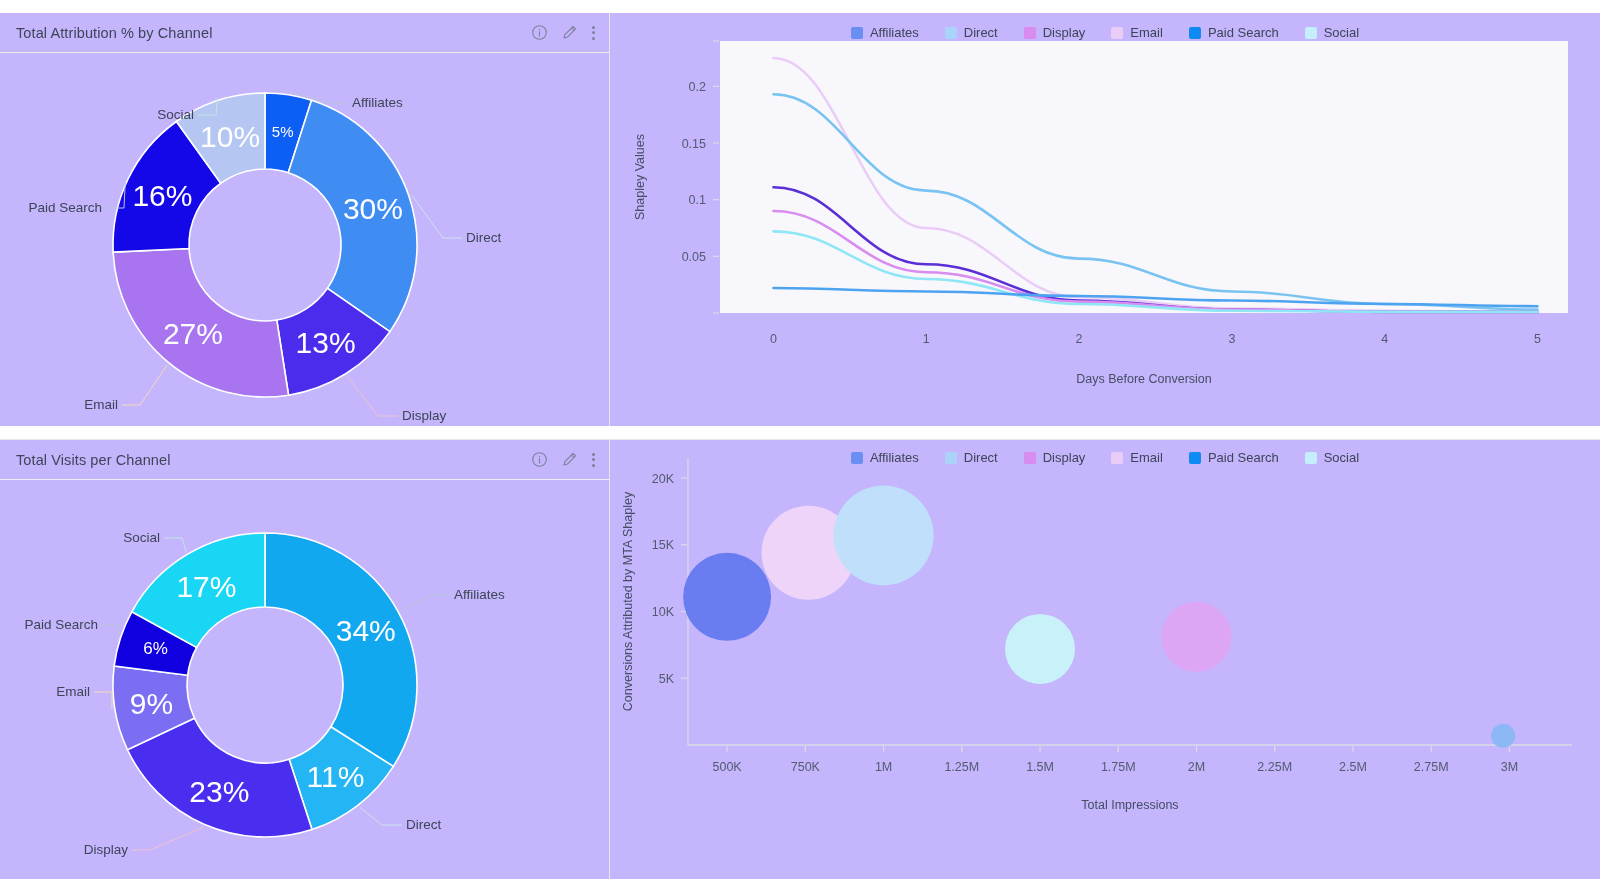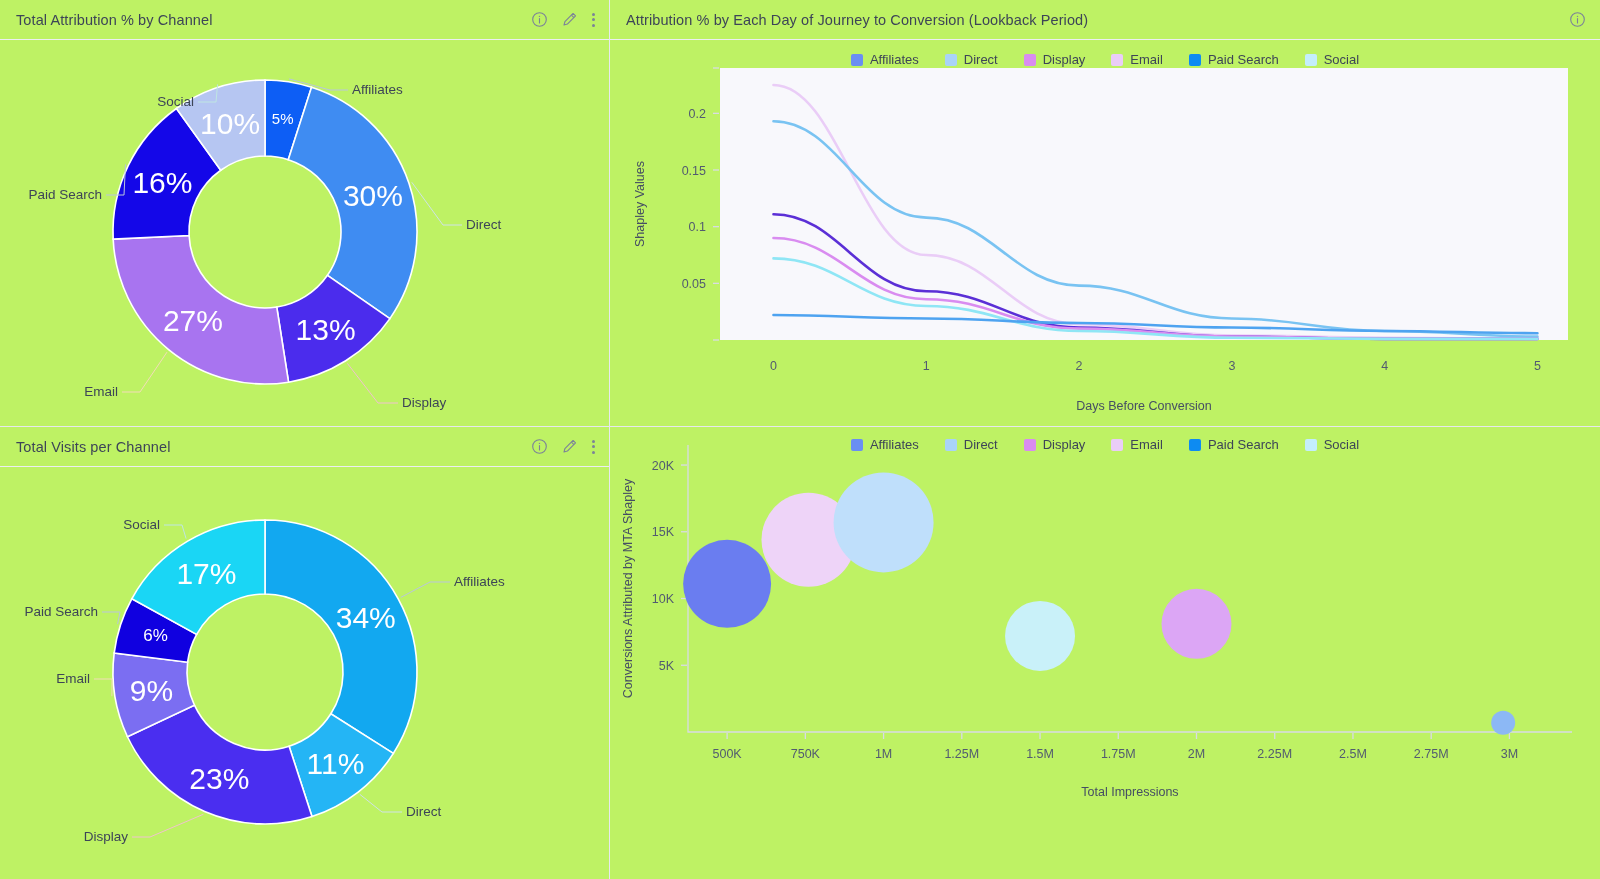--- a/index.html
+++ b/index.html
@@ -7,21 +7,21 @@
     width:1600px;height:879px;background:#ffffff;
     font-family:"Liberation Sans",sans-serif;
     color:#3b4559;overflow:hidden;
   }
   .grid{
     width:1600px;height:879px;
     display:grid;
     grid-template-columns:610px 990px;
     grid-template-rows:426px 453px;
   }
-  .panel{position:relative;background:#bef264;box-sizing:border-box;overflow:hidden;}
+  .panel{position:relative;background:#c4b5fd;box-sizing:border-box;overflow:hidden;margin-top:13px;}
   .panel.bl{border-right:1px solid #e6e8ee;border-top:1px solid #e6e8ee;}
   .panel.tl{border-right:1px solid #e6e8ee;}
   .panel.br{border-top:1px solid #e6e8ee;}
   .phead{
     height:40px;display:flex;align-items:center;
     padding:0 14px 0 16px;box-sizing:border-box;
     border-bottom:1px solid #eceef3;
   }
   .ptitle{font-size:14.5px;color:#3d4557;letter-spacing:.1px;white-space:nowrap;}
   .pacts{margin-left:auto;display:flex;align-items:center;gap:13px;}
@@ -104,32 +104,20 @@
             <text x="402" y="367" text-anchor="start" font-size="13.5" fill="#3d4557" font-family="&quot;Liberation Sans&quot;,sans-serif">Display</text>
             <text x="118" y="356" text-anchor="end" font-size="13.5" fill="#3d4557" font-family="&quot;Liberation Sans&quot;,sans-serif">Email</text>
             <text x="102" y="159" text-anchor="end" font-size="13.5" fill="#3d4557" font-family="&quot;Liberation Sans&quot;,sans-serif">Paid Search</text>
             <text x="194" y="66" text-anchor="end" font-size="13.5" fill="#3d4557" font-family="&quot;Liberation Sans&quot;,sans-serif">Social</text>
           </g>
       </svg>
     </div>
   </div>
 
   <div class="panel">
-    <div class="phead">
-      <div class="ptitle">Attribution % by Each Day of Journey to Conversion (Lookback Period)</div>
-      <div class="pacts">
-        <span class="icn">
-          <svg viewBox="0 0 20 20" fill="none" stroke="currentColor" stroke-width="1.3">
-              <circle cx="10" cy="10" r="8"></circle>
-              <path d="M10 9v5" stroke-linecap="round"></path>
-              <circle cx="10" cy="6.3" r=".85" fill="currentColor" stroke="none"></circle>
-            </svg>
-        </span>
-      </div>
-    </div>
     <div class="body">
       <div class="legend" id="legend-line" style="top:12px;">
           <div class="lg">
             <span class="sw" style="background: rgb(106, 142, 242);"></span>
             <span>Affiliates</span>
           </div>
           <div class="lg">
             <span class="sw" style="background: rgb(169, 211, 248);"></span>
             <span>Direct</span>
           </div>

